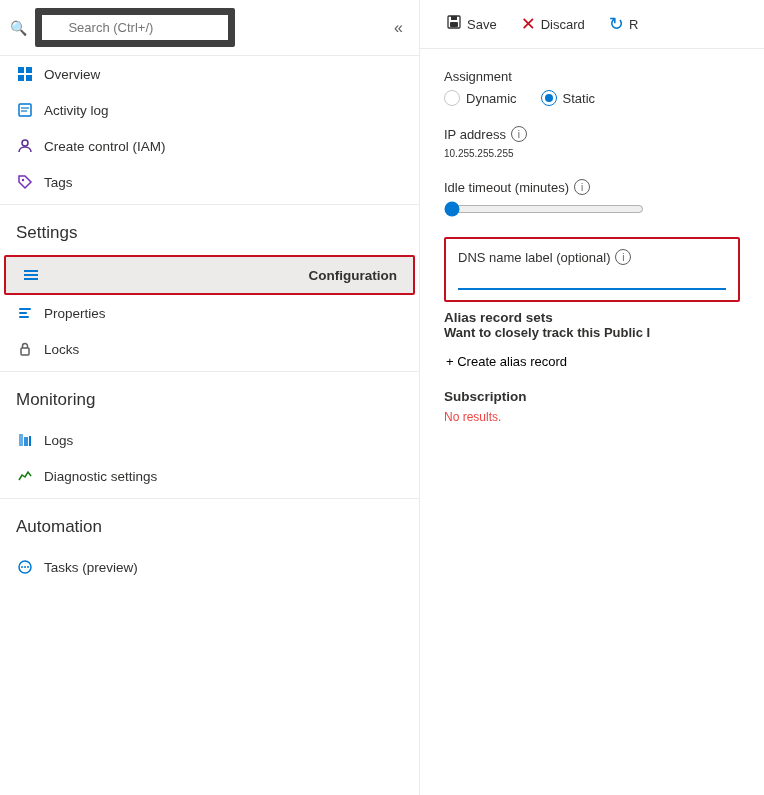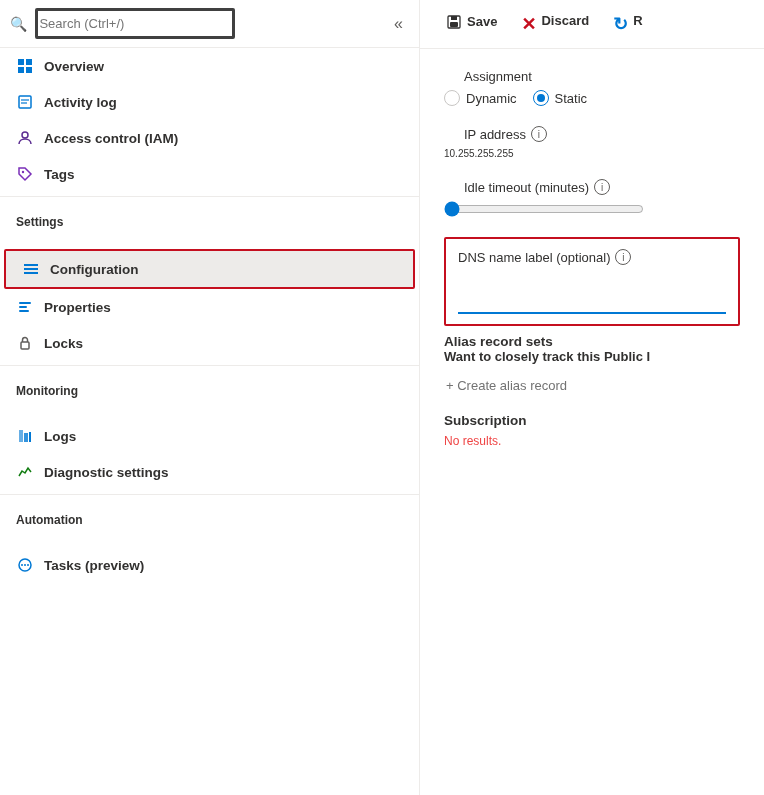--- a/index.html
+++ b/index.html
@@ -28,23 +28,23 @@
 
     .search-bar {
       display: flex;
       align-items: center;
       padding: 8px 10px;
       border-bottom: 1px solid #edebe9;
       gap: 8px;
     }
 
     .search-input {
-      border: 3px solid #404040;
+      border: 7px solid #404040;
       border-radius: 2px;
-      padding: 5px 1px;
+      padding: 5px 26px;
       font-size: 13px;
       color: #605e5c;
       width: 200px;
       outline: none;
       background: #fff;
     }
 
     .collapse-btn {
       margin-left: auto;
       cursor: pointer;
@@ -59,32 +59,32 @@
       align-items: center;
       padding: 9px 16px;
       cursor: pointer;
       gap: 10px;
       color: #323130;
       font-size: 13.5px;
       border: none;
       background: transparent;
       width: 100%;
       text-align: left;
-      font-weight: bold;
     }
     .nav-item.active {
       background: #edebe9;
       font-weight: 600;
+      justify-content: space-between;
     }
 
     .nav-section-label {
-      font-size: 12px;
-      font-weight: 700;
-      color: #323130;
-      padding: 14px 16px 20px 16px;
+      font-size: 17px;
+      font-weight: 400;
+      color: #323130;
+      padding: 14px 16px 12px 16px;
     }
 
     .nav-divider {
       height: 1px;
       background: #edebe9;
       margin: 4px 0;
     }
 
     
     .icon {
@@ -107,29 +107,29 @@
     .toolbar {
       display: flex;
       align-items: center;
       padding: 8px 16px;
       border-bottom: 1px solid #edebe9;
       gap: 4px;
     }
 
     .toolbar-btn {
       display: flex;
+      align-items: center;
       gap: 5px;
       padding: 5px 10px;
       font-size: 13px;
       color: #323130;
       cursor: pointer;
       background: transparent;
       border: none;
       border-radius: 2px;
-      font-weight: bold;
     }
     .toolbar-btn .btn-icon {
       font-size: 16px;
       color: #323130;
     }
     .toolbar-btn.discard .btn-icon {
       color: #c50f1f;
     }
     .toolbar-btn.refresh .btn-icon {
       color: #0078d4;
@@ -145,39 +145,38 @@
       margin-bottom: 20px;
     }
 
     .field-label {
       font-size: 13px;
       color: #323130;
       margin-bottom: 6px;
       display: flex;
       align-items: center;
       gap: 5px;
-      margin-left: 20px;
     }
 
     .info-icon {
       display: inline-flex;
       align-items: center;
       justify-content: center;
       width: 16px;
       height: 16px;
       border-radius: 50%;
       border: 1px solid #605e5c;
       color: #605e5c;
       font-size: 10px;
       cursor: pointer;
     }
 
     .radio-group {
       display: flex;
-      gap: 16px;
+      gap: 24px;
       align-items: center;
     }
 
     .radio-option {
       display: flex;
       align-items: center;
       gap: 6px;
       cursor: pointer;
       font-size: 13px;
     }
@@ -223,21 +222,21 @@
     .dns-field-box {
       border: 2px solid #c50f1f;
       border-radius: 2px;
       padding: 10px 12px;
       margin-bottom: 8px;
     }
 
     .dns-label {
       font-size: 13px;
       color: #323130;
-      margin-bottom: 24px;
+      margin-bottom: 0;
       display: flex;
       align-items: center;
       gap: 5px;
     }
 
     .dns-input {
       width: 100%;
       border: none;
       border-bottom: 2px solid #0078d4;
       outline: none;
@@ -259,21 +258,21 @@
     }
 
     .alias-desc {
       font-size: 13px;
       color: #323130;
       margin-bottom: 8px;
       font-weight: bold;
     }
 
     .alias-link {
-      color: #737373;
+      color: #000000;
       cursor: pointer;
       font-size: 13px;
       text-decoration: none;
       display: inline-flex;
       align-items: center;
       gap: 2px;
     }
 
     .subscription-section {
       margin-top: 16px;
@@ -326,21 +325,21 @@
       <span>Activity log</span>
     </div>
 
     <div class="nav-item">
       <span class="icon">
         <svg width="16" height="16" viewBox="0 0 16 16">
           <circle cx="8" cy="5" r="3" fill="none" stroke="#5c2d91" stroke-width="1.5"></circle>
           <path d="M2 14c0-3 2.7-5 6-5s6 2 6 5" fill="none" stroke="#5c2d91" stroke-width="1.5"></path>
         </svg>
       </span>
-      <span>Access control (IAM)</span>
+      <span>Create control (IAM)</span>
     </div>
 
     <div class="nav-item">
       <span class="icon">
         <svg width="16" height="16" viewBox="0 0 16 16">
           <path d="M2 2h6l6 6-6 6-6-6z" fill="none" stroke="#7a2fb8" stroke-width="1.5"></path>
           <circle cx="6" cy="6" r="1.2" fill="#7a2fb8"></circle>
         </svg>
       </span>
       <span>Tags</span>

